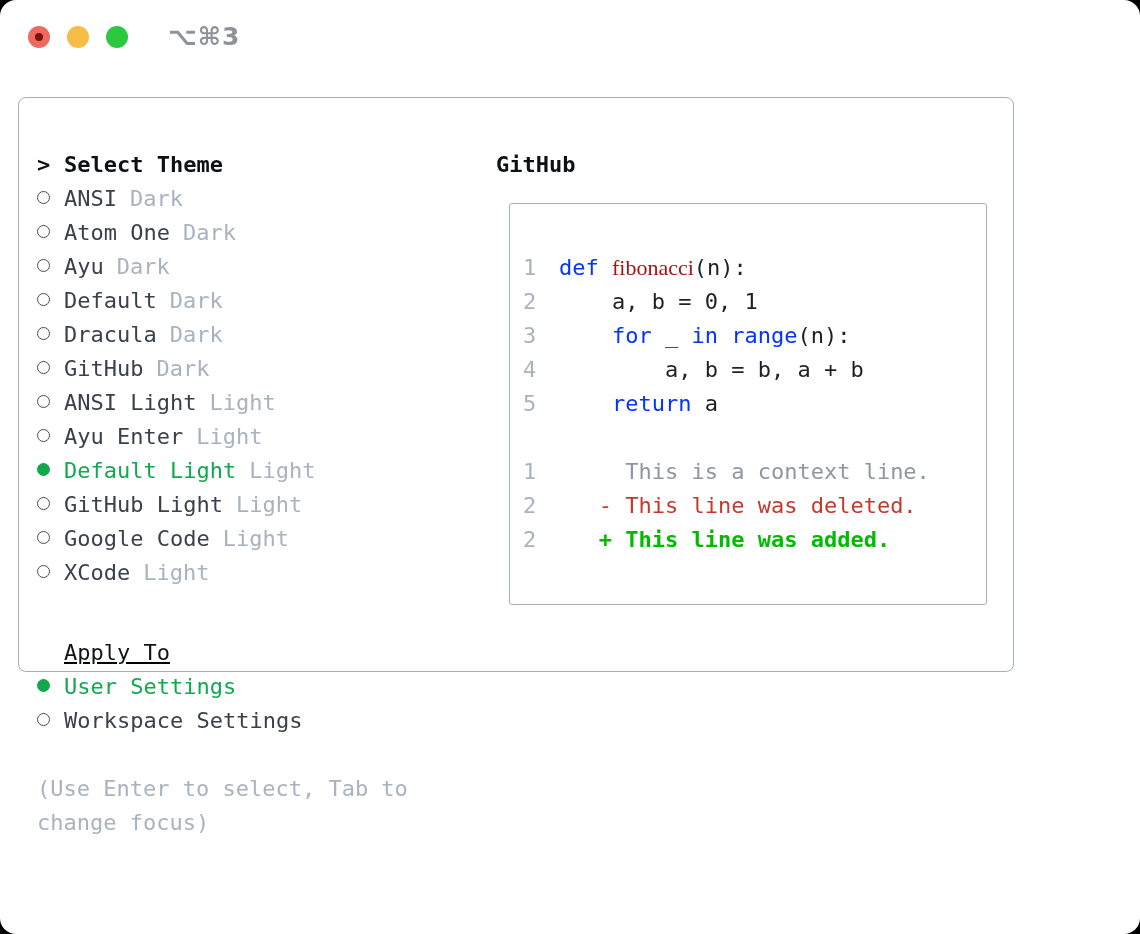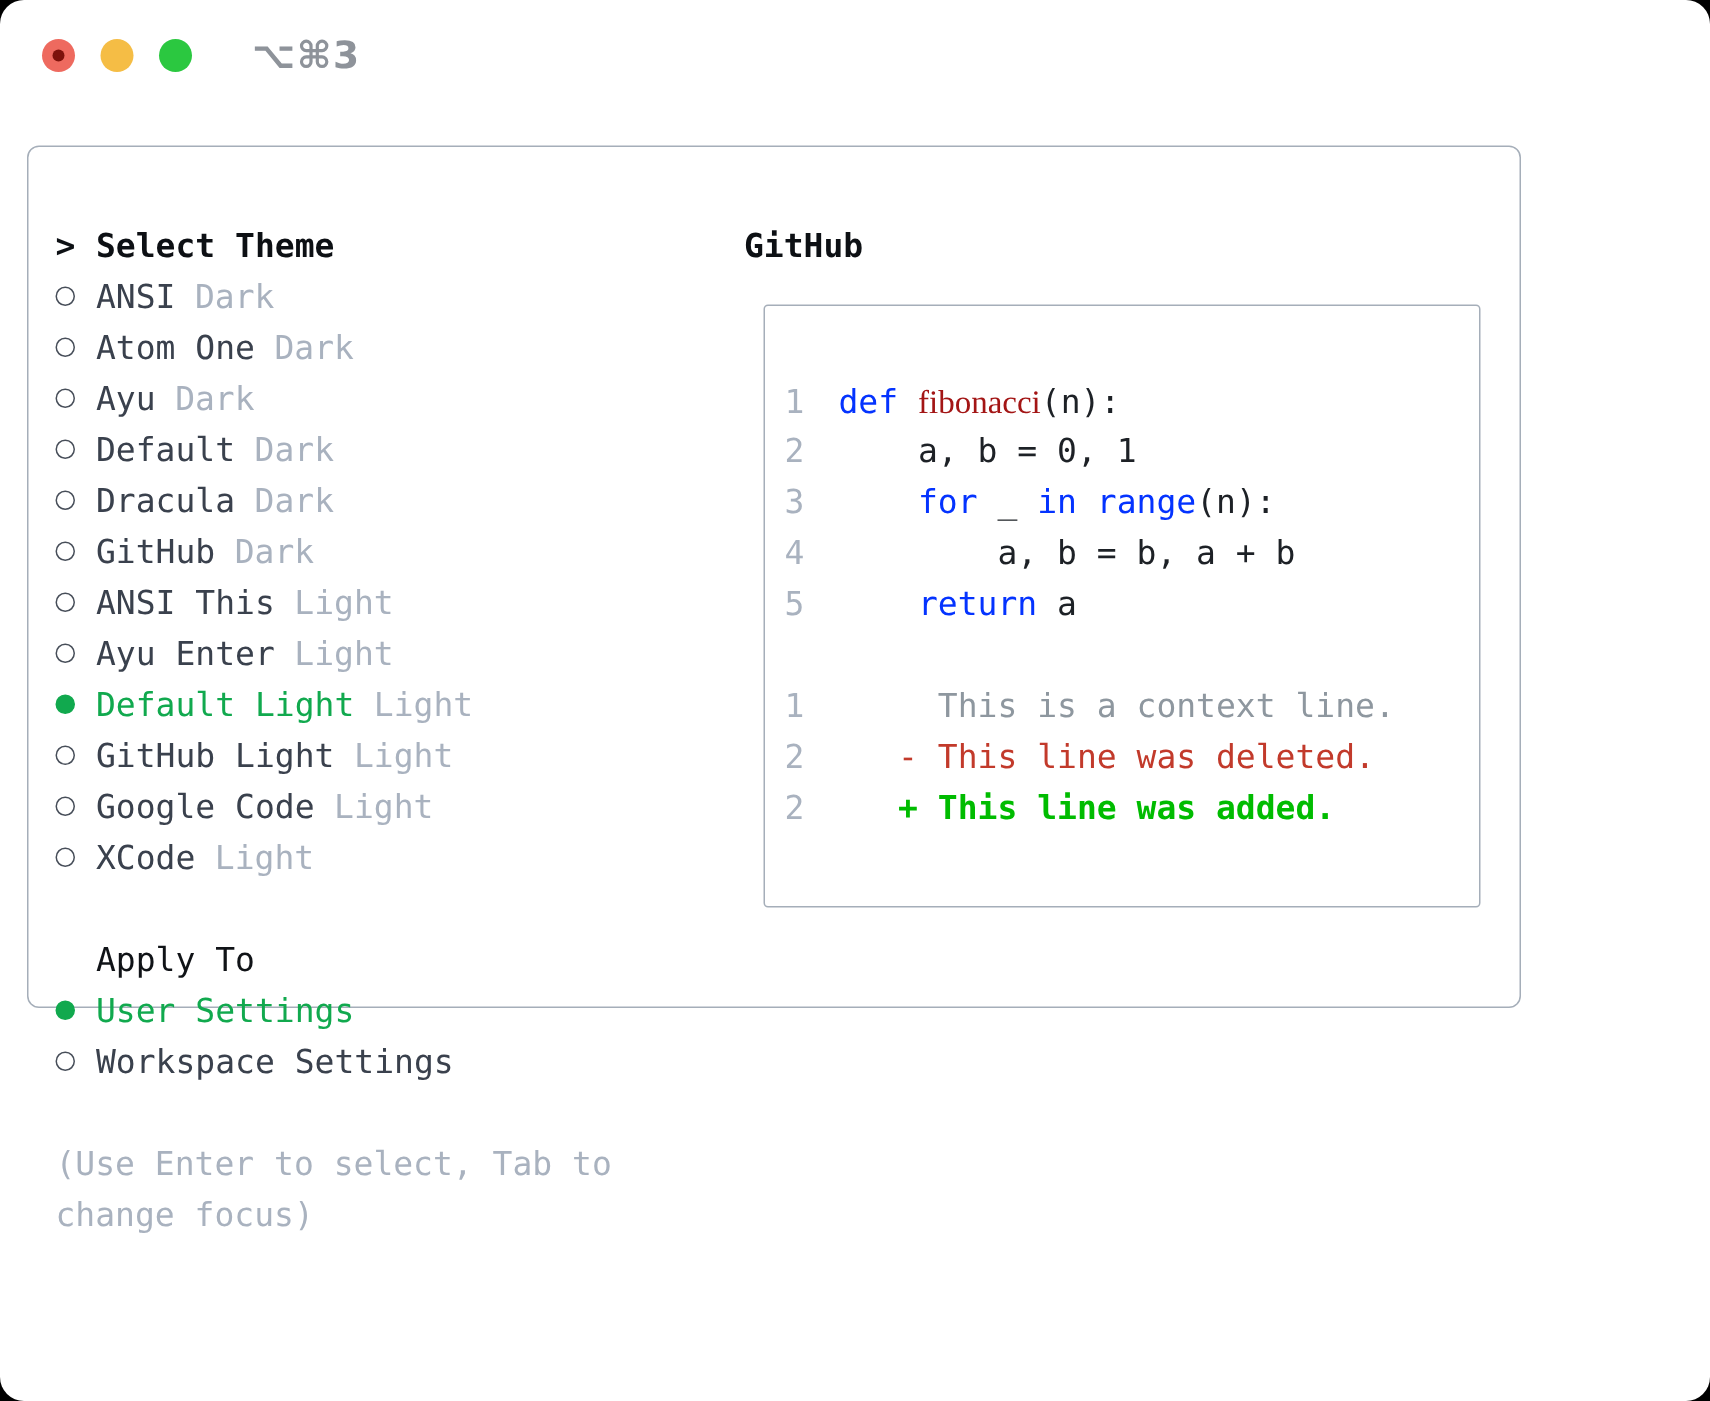--- a/index.html
+++ b/index.html
@@ -43,21 +43,21 @@
   .hd2{color:#101317;}
   .radio{
     display:inline-block;width:13px;height:13px;border-radius:50%;
     border:1.5px solid #474e59;box-sizing:border-box;
     margin-top:9px;vertical-align:top;
   }
   .radio.on{background:var(--accent_green,#11a94e);border-color:var(--accent_green,#11a94e);}
   .nm{color:var(--item_text,#3a414d);text-align:center;}
   .sel .nm{color:var(--accent_green,#11a94e);}
   .vr{color:var(--muted_gray,#a9b2bf);margin-left:13px;}
-  .apply-hd{margin-top:34px;}
+  .apply-hd{margin-top:46px;text-decoration:underline;}
   .help{
     margin-top:34px;width:430px;
     color:var(--muted_gray,#a9b2bf);
     font-size:22px;line-height:34px;white-space:normal;
   }
   
   .prevtitle{
     position:absolute;left:477px;top:50px;height:34px;line-height:34px;
     font-size:22px;font-weight:700;color:var(--header_text,#0d1014);
   }
@@ -99,21 +99,21 @@
         <span class="mk caret">&gt;</span><span class="hd">Select Theme</span>
       </div>
 
       <div id="theme-list">
           <div class="row"><span class="mk"><i class="radio"></i></span><span class="nm">ANSI</span><span class="vr">Dark</span></div>
           <div class="row"><span class="mk"><i class="radio"></i></span><span class="nm">Atom One</span><span class="vr">Dark</span></div>
           <div class="row"><span class="mk"><i class="radio"></i></span><span class="nm">Ayu</span><span class="vr">Dark</span></div>
           <div class="row"><span class="mk"><i class="radio"></i></span><span class="nm">Default</span><span class="vr">Dark</span></div>
           <div class="row"><span class="mk"><i class="radio"></i></span><span class="nm">Dracula</span><span class="vr">Dark</span></div>
           <div class="row"><span class="mk"><i class="radio"></i></span><span class="nm">GitHub</span><span class="vr">Dark</span></div>
-          <div class="row"><span class="mk"><i class="radio"></i></span><span class="nm">ANSI This</span><span class="vr">Light</span></div>
+          <div class="row"><span class="mk"><i class="radio"></i></span><span class="nm">ANSI Light</span><span class="vr">Light</span></div>
           <div class="row"><span class="mk"><i class="radio"></i></span><span class="nm">Ayu Enter</span><span class="vr">Light</span></div>
           <div class="row sel"><span class="mk"><i class="radio on"></i></span><span class="nm">Default Light</span><span class="vr">Light</span></div>
           <div class="row"><span class="mk"><i class="radio"></i></span><span class="nm">GitHub Light</span><span class="vr">Light</span></div>
           <div class="row"><span class="mk"><i class="radio"></i></span><span class="nm">Google Code</span><span class="vr">Light</span></div>
           <div class="row"><span class="mk"><i class="radio"></i></span><span class="nm">XCode</span><span class="vr">Light</span></div>
         </div>
 
       <div class="row apply-hd">
         <span class="mk"></span><span class="hd2">Apply To</span>
       </div>

